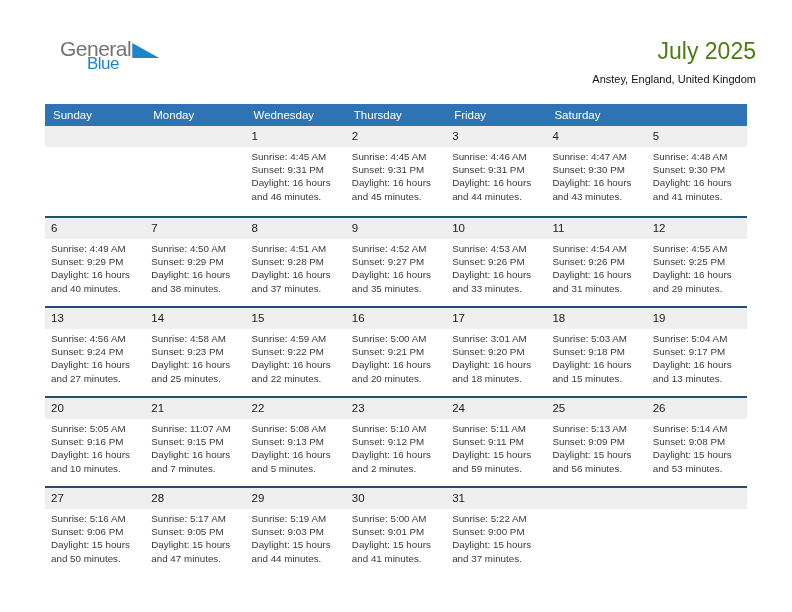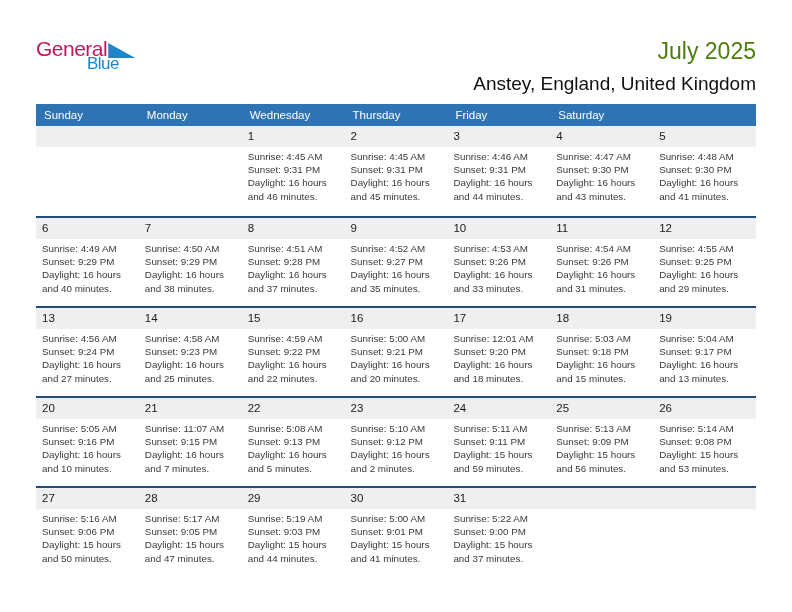--- a/index.html
+++ b/index.html
@@ -16,40 +16,40 @@
   .header {
     height: 104px;
     padding: 38px 36px 0 36px;
     display: flex;
     justify-content: space-between;
     align-items: flex-start;
   }
   .logo { line-height: 1; }
   .logo-row1 { display: flex; align-items: flex-end; }
   .logo-general {
-    font-size: 21px; font-weight: 400; color: #be185d; letter-spacing: -0.5px;
+    font-size: 21px; font-weight: 400; color: #737373; letter-spacing: -0.5px; margin-left: 24px;
   }
   .logo-triangle {
     display: inline-block;
     width: 27px; height: 15px;
     margin-left: 1px; margin-bottom: 1px;
     background: #1e86c8;
     clip-path: polygon(0 0, 0 100%, 100% 100%);
   }
   .logo-blue {
     font-size: 17px; font-weight: 400; color: #1e86c8;
     letter-spacing: -0.5px;
     margin-top: -4px; padding-left: 51px;
   }
   .titles { text-align: right; }
   .month-title { font-size: 23px; font-weight: 400; color: #4d7c0f; line-height: 1.15; }
-  .location { font-size: 19px; font-weight: 400; color: #111; margin-top: 9px; }
+  .location { font-size: 11px; font-weight: 400; color: #111; margin-top: 9px; }
 
   
-  .calendar { margin: 0 36px; }
+  .calendar { margin: 0 45px; }
   .weekday-row {
     display: grid; grid-template-columns: repeat(7, 1fr);
     background: #2e74b5;
     height: 22px;
   }
   .weekday-cell {
     color: #ffffff; font-size: 11.5px; font-weight: 400;
     padding-left: 8px; display: flex; align-items: center;
   }
   .week-row {
@@ -251,21 +251,21 @@
             <div class="day-body">
               <div class="detail-line">Sunrise: 5:00 AM</div>
               <div class="detail-line">Sunset: 9:21 PM</div>
               <div class="detail-line">Daylight: 16 hours</div>
               <div class="detail-line">and 20 minutes.</div>
             </div>
           </div>
           <div class="day-cell">
             <div class="day-number">17</div>
             <div class="day-body">
-              <div class="detail-line">Sunrise: 12:01 AM</div>
+              <div class="detail-line">Sunrise: 3:01 AM</div>
               <div class="detail-line">Sunset: 9:20 PM</div>
               <div class="detail-line">Daylight: 16 hours</div>
               <div class="detail-line">and 18 minutes.</div>
             </div>
           </div>
           <div class="day-cell">
             <div class="day-number">18</div>
             <div class="day-body">
               <div class="detail-line">Sunrise: 5:03 AM</div>
               <div class="detail-line">Sunset: 9:18 PM</div>

